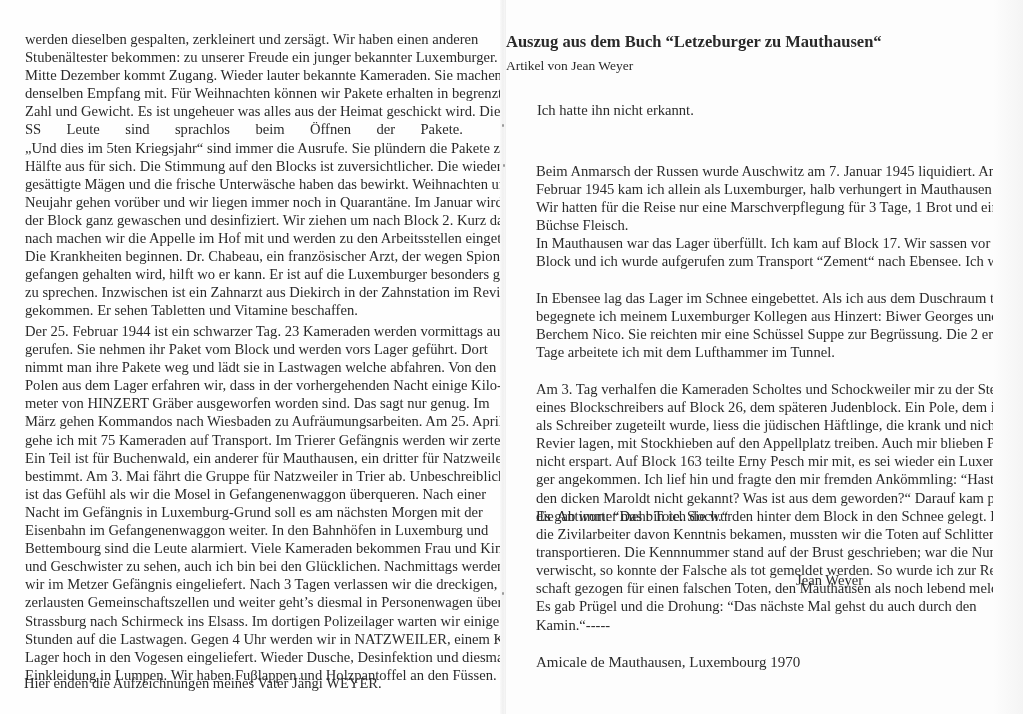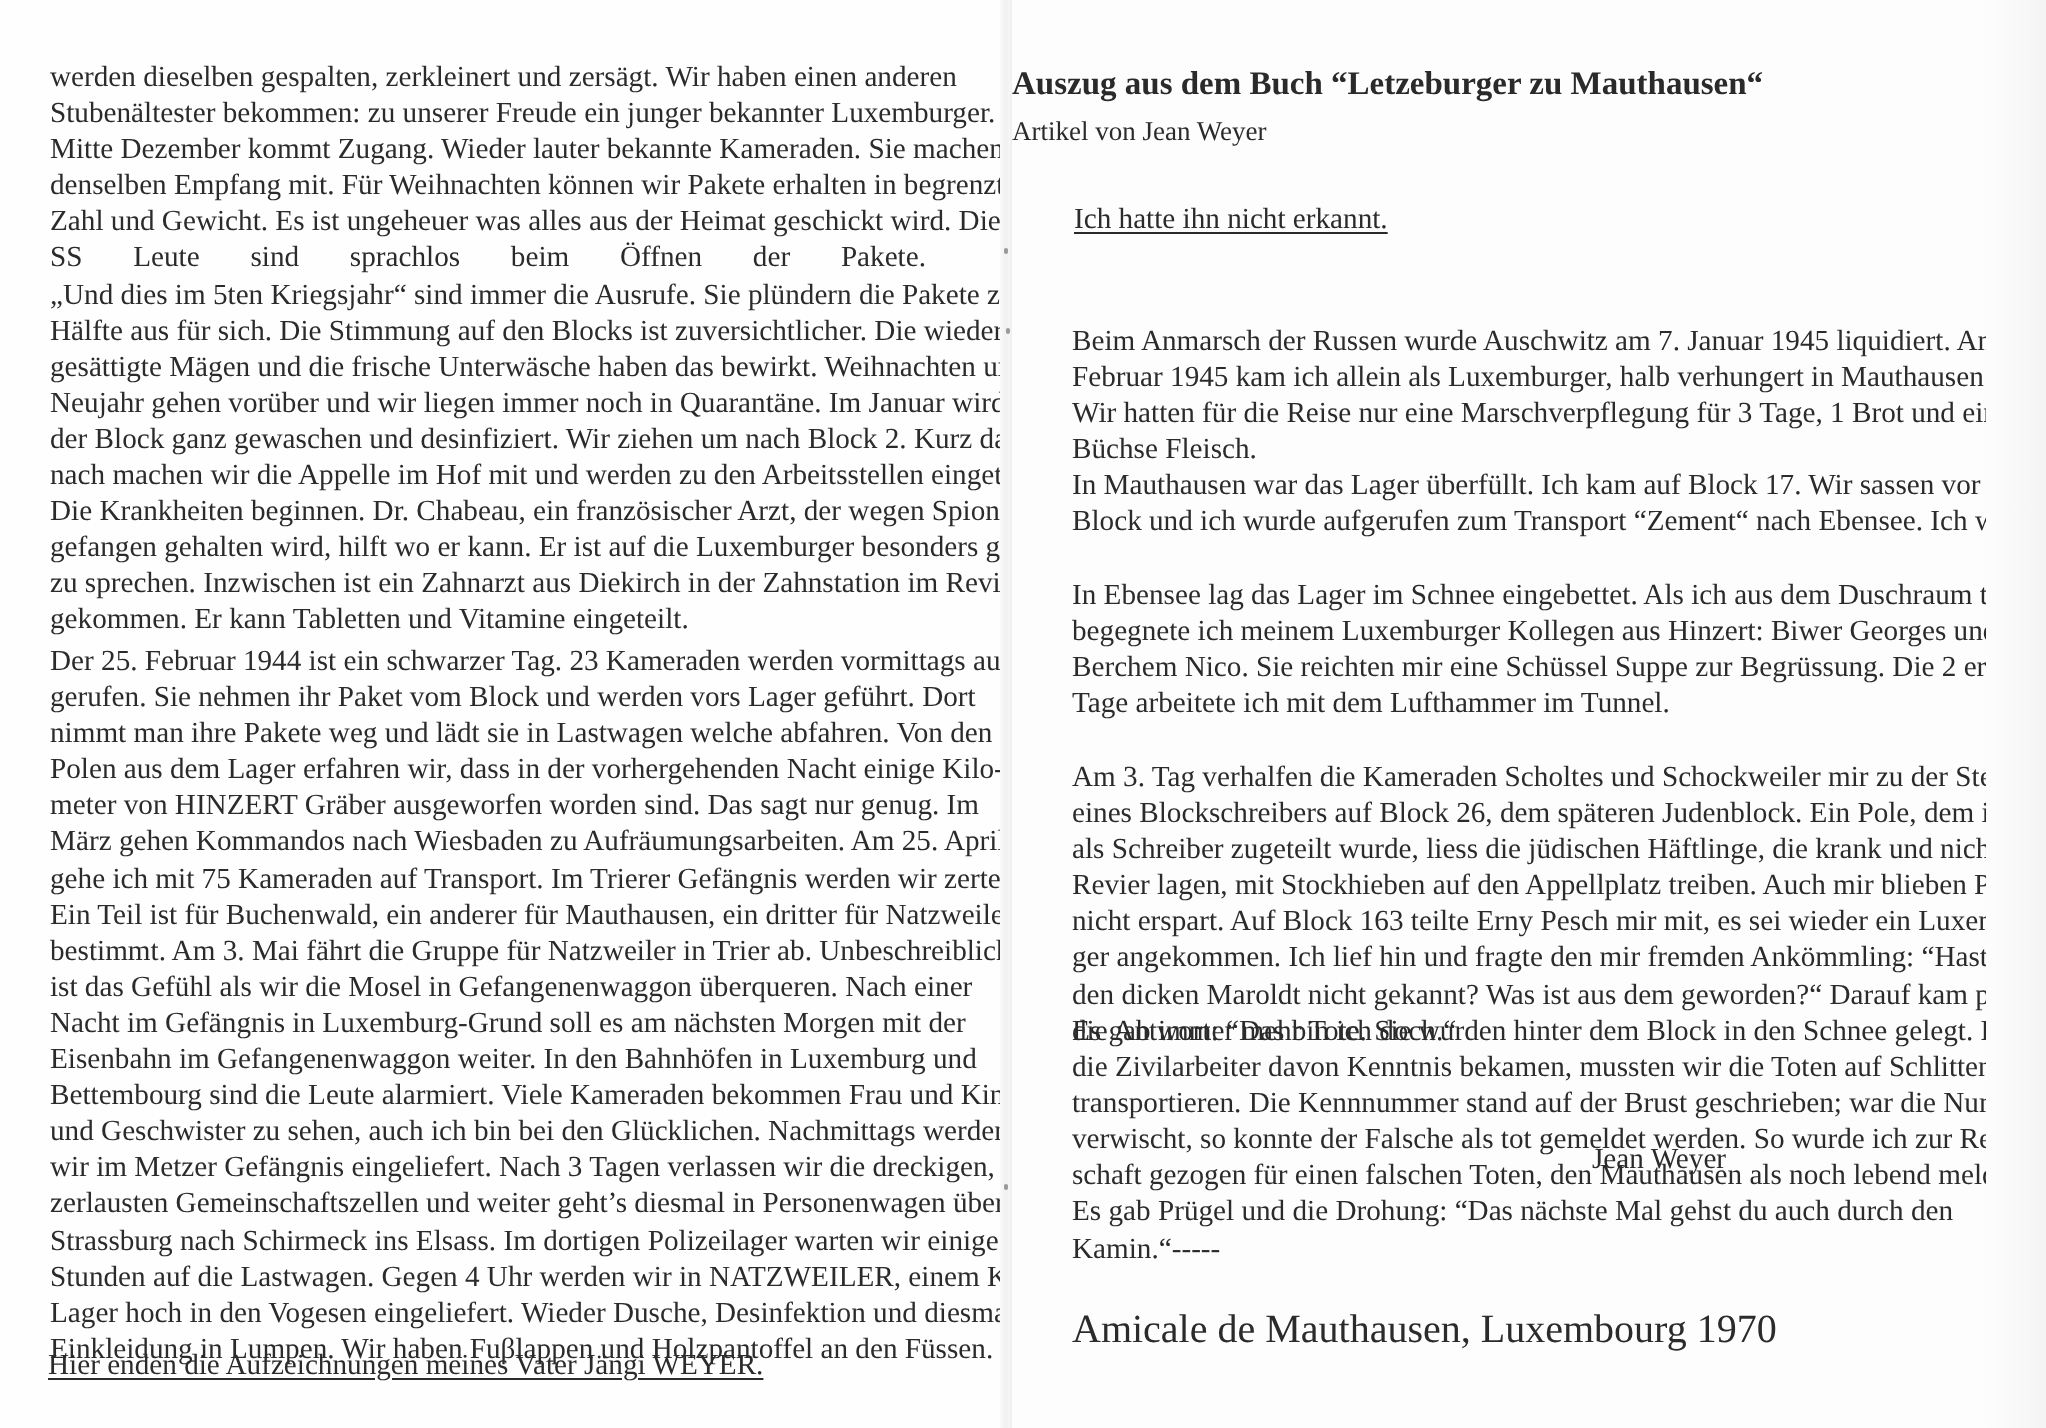--- a/index.html
+++ b/index.html
@@ -37,26 +37,26 @@
     .right-col { left: 30px; width: 437px; }
     .para { position: absolute; }
     .title {
       position: absolute; left: 0; width: 500px; top: 32px;
       text-align: left; font-weight: bold; font-size: 16.5px; color: #2a2a2a;
     }
     .subtitle {
       position: absolute; left: 0; width: 500px; top: 58px;
       text-align: left; font-size: 13.5px;
     }
-    .underlined { text-decoration: underline; text-underline-offset: 2px; }
+    .underlined { text-underline-offset: 2px; }
     .heading-under {
       position: absolute; left: 31px; top: 102px; font-size: 14.6px;
     }
     .signature { position: absolute; left: 290px; top: 572px; font-size: 14.6px; }
-    .footer-note { position: absolute; left: 30px; top: 654px; font-size: 20px; }
+    .footer-note { position: absolute; left: 30px; top: 654px; font-size: 15px; }
     .closing-note { position: absolute; left: 24px; top: 639px; font-size: 14.6px; margin-top: 36px; }
     .margin-mark {
       position: absolute; width: 2px; height: 3px; background: #9a9a9a; border-radius: 1px;
     }
   </style>
 </head>
 <body>
 
 <div class="page page-left">
   <div class="text-block left-col para" style="top:2px;" id="lp0">
@@ -68,21 +68,21 @@
       <span class="line">SS Leute sind sprachlos beim Öffnen der Pakete.</span>
       <span class="line">„Und dies im 5ten Kriegsjahr“ sind immer die Ausrufe. Sie plündern die Pakete zur</span>
       <span class="line">Hälfte aus für sich. Die Stimmung auf den Blocks ist zuversichtlicher. Die wieder</span>
       <span class="line">gesättigte Mägen und die frische Unterwäsche haben das bewirkt. Weihnachten und</span>
       <span class="line">Neujahr gehen vorüber und wir liegen immer noch in Quarantäne. Im Januar wird</span>
       <span class="line">der Block ganz gewaschen und desinfiziert. Wir ziehen um nach Block 2. Kurz da-</span>
       <span class="line">nach machen wir die Appelle im Hof mit und werden zu den Arbeitsstellen eingeteilt.</span>
       <span class="line">Die Krankheiten beginnen. Dr. Chabeau, ein französischer Arzt, der wegen Spionage</span>
       <span class="line">gefangen gehalten wird, hilft wo er kann. Er ist auf die Luxemburger besonders gut</span>
       <span class="line">zu sprechen. Inzwischen ist ein Zahnarzt aus Diekirch in der Zahnstation im Revier</span>
-      <span class="line last">gekommen. Er kann Tabletten und Vitamine eingeteilt.</span>
+      <span class="line last">gekommen. Er sehen Tabletten und Vitamine beschaffen.</span>
     </div>
   <div class="text-block left-col para" style="top:294px;" id="lp1">
       <span class="line">Der 25. Februar 1944 ist ein schwarzer Tag. 23 Kameraden werden vormittags auf-</span>
       <span class="line">gerufen. Sie nehmen ihr Paket vom Block und werden vors Lager geführt. Dort</span>
       <span class="line">nimmt man ihre Pakete weg und lädt sie in Lastwagen welche abfahren. Von den</span>
       <span class="line">Polen aus dem Lager erfahren wir, dass in der vorhergehenden Nacht einige Kilo-</span>
       <span class="line">meter von HINZERT Gräber ausgeworfen worden sind. Das sagt nur genug. Im</span>
       <span class="line">März gehen Kommandos nach Wiesbaden zu Aufräumungsarbeiten. Am 25. April</span>
       <span class="line">gehe ich mit 75 Kameraden auf Transport. Im Trierer Gefängnis werden wir zerteilt.</span>
       <span class="line">Ein Teil ist für Buchenwald, ein anderer für Mauthausen, ein dritter für Natzweiler</span>

